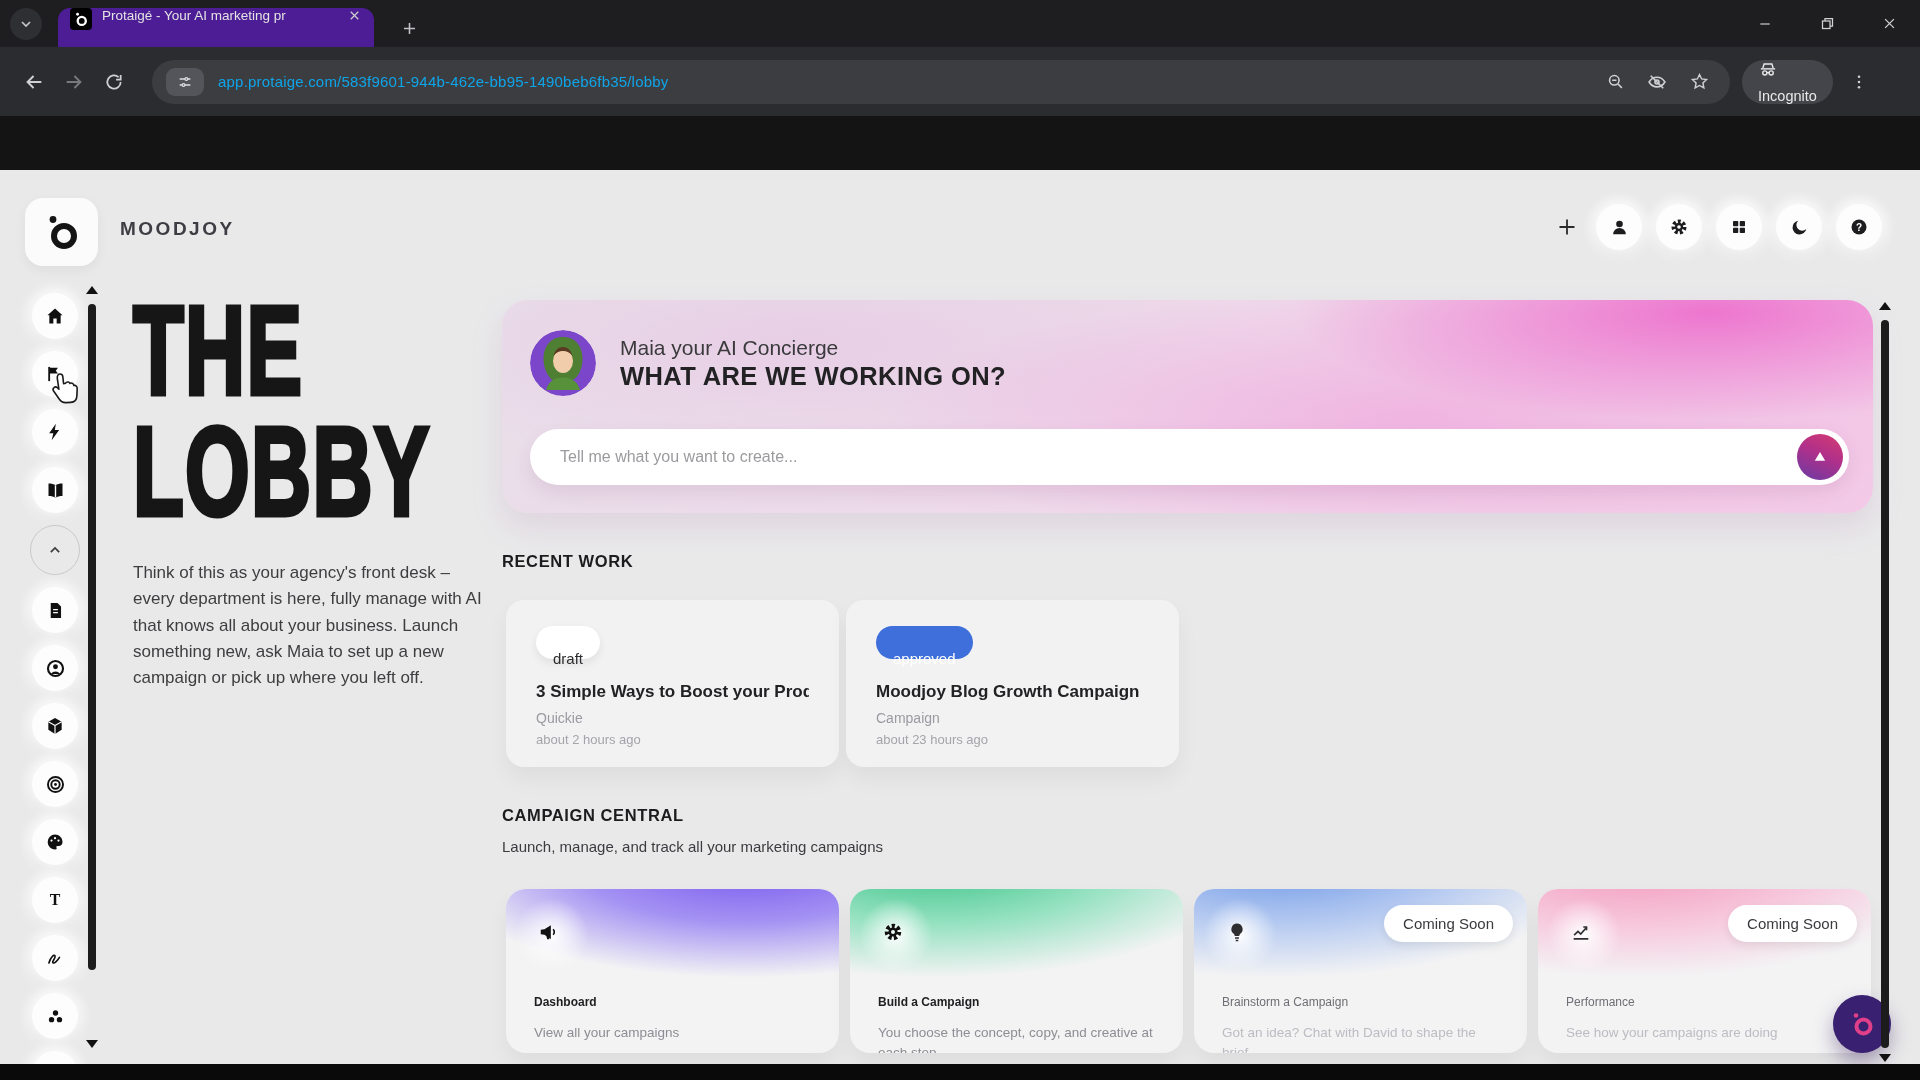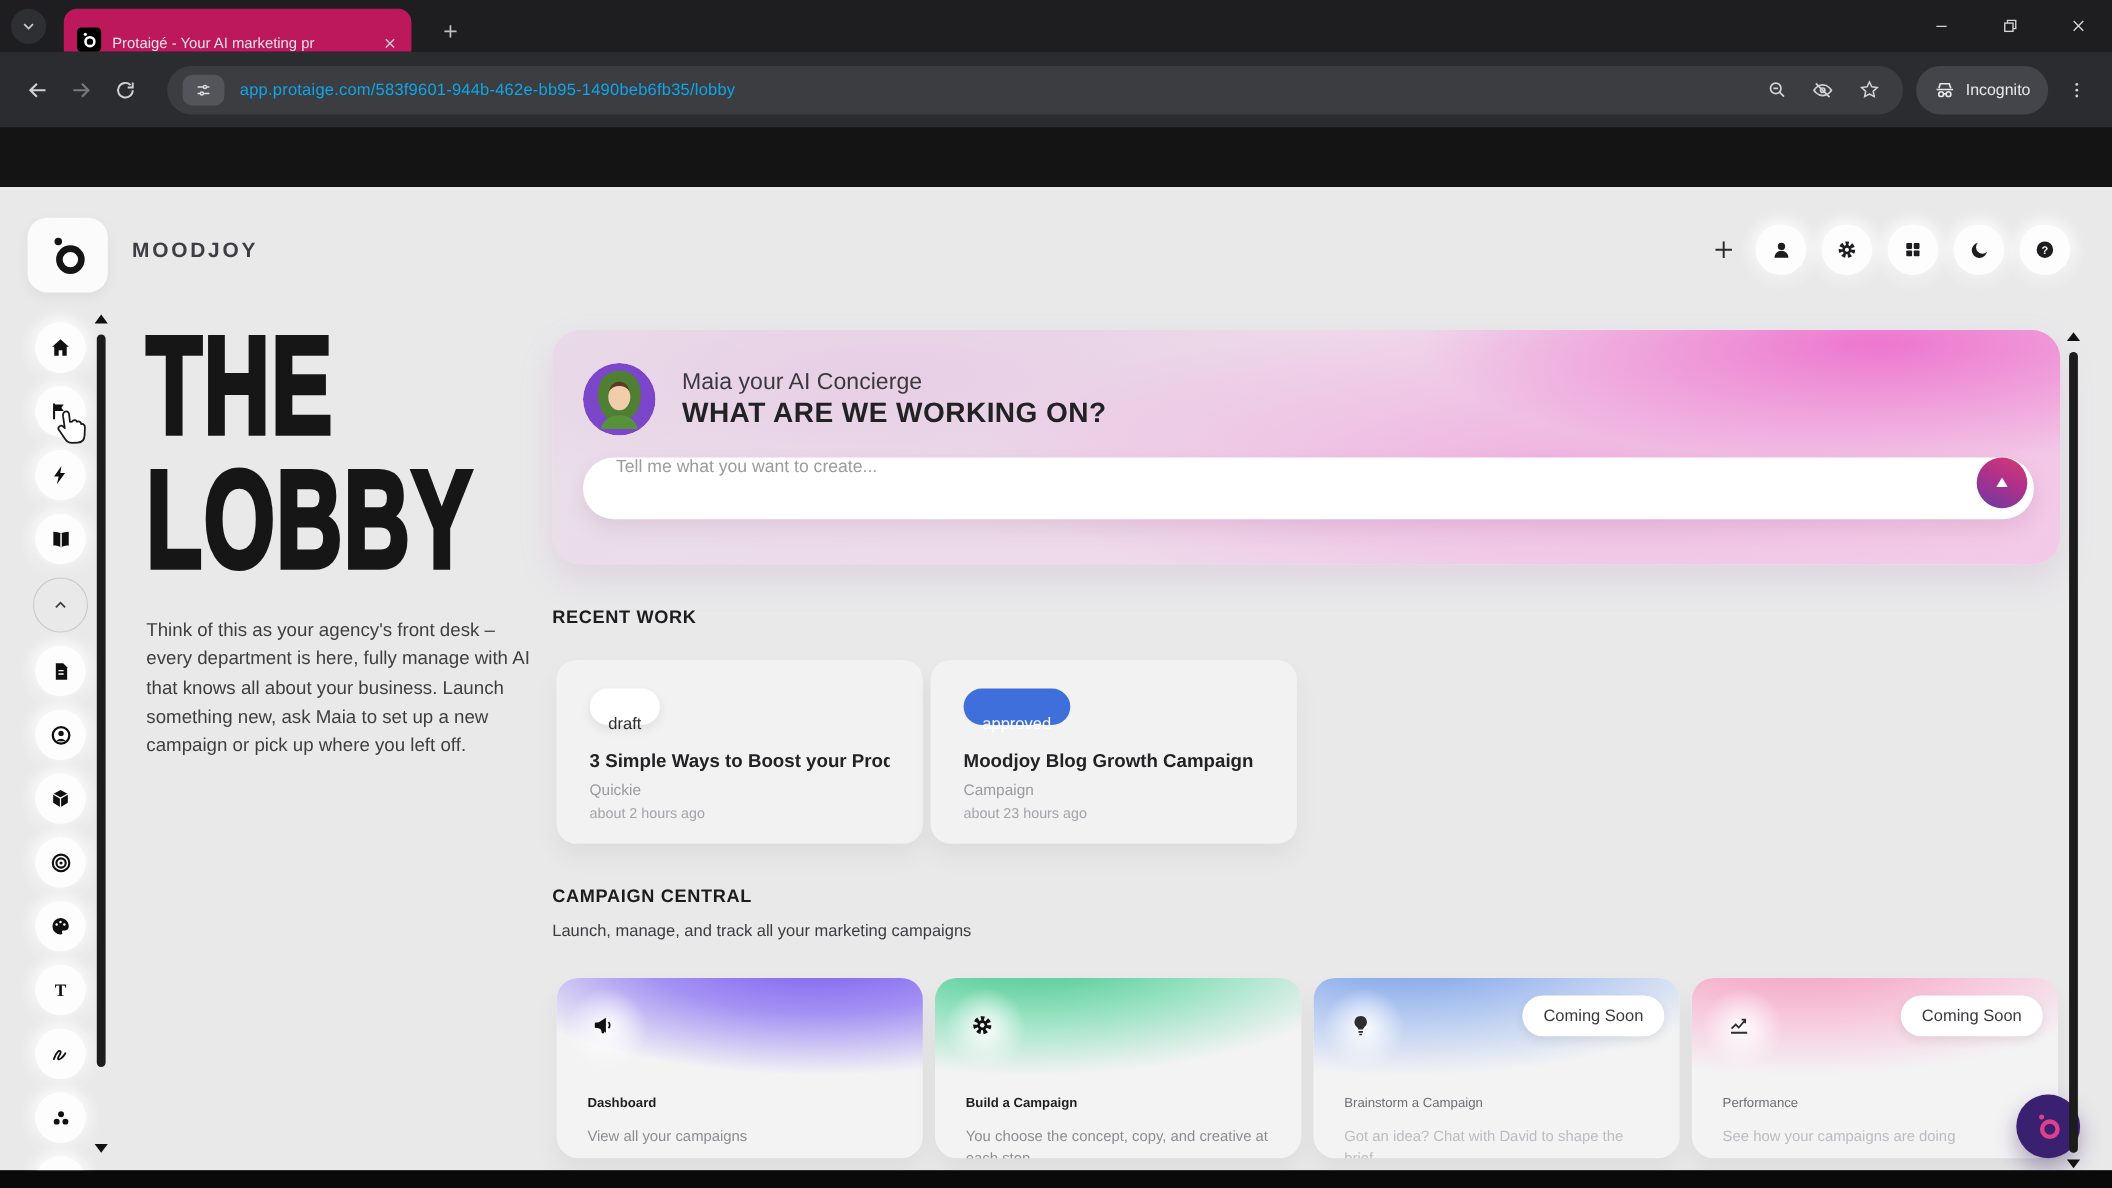--- a/index.html
+++ b/index.html
@@ -4,22 +4,22 @@
 <style>
   * { margin:0; padding:0; box-sizing:border-box; }
   html,body { width:1920px; height:1080px; overflow:hidden; background:#0d0d0d;
               font-family:"Liberation Sans", sans-serif; }
   #screen { position:relative; width:1920px; height:1080px; }
 
   
   .tabstrip { position:absolute; left:0; top:0; width:1920px; height:47px; background:#1e1e20; }
   .tab-search-btn { position:absolute; left:10px; top:8px; width:32px; height:32px; border-radius:50%;
                     background:#2e2f33; display:flex; align-items:center; justify-content:center; color:#c8c9cc; }
-  .tab { position:absolute; left:58px; top:8px; width:316px; height:39px; background:#be185d;
-         border-radius:12px 12px 0 0; display:flex; align-items:flex-end; padding:0 12px; gap:10px; }
+  .tab { position:absolute; left:58px; top:8px; width:316px; height:39px; background:#4c1d95;
+         border-radius:12px 12px 0 0; display:flex; align-items:flex-start; padding:0 12px; gap:10px; }
   .favicon { width:22px; height:22px; background:#000; border-radius:4px; flex:0 0 auto;
              display:flex; align-items:center; justify-content:center; color:#fff; }
   .tab-title { color:#e3e3e4; font-size:13.5px; white-space:nowrap; overflow:hidden; width:222px; }
   .tab-close { color:#c8c9cc; margin-left:auto; display:flex; }
   .newtab-btn { position:absolute; left:394px; top:13px; width:30px; height:30px; color:#c0c1c4;
                 display:flex; align-items:center; justify-content:center; }
   .wincontrols { position:absolute; right:0; top:0; height:47px; display:flex; }
   .winbtn { width:62px; height:47px; display:flex; align-items:center; justify-content:center; color:#d3d3d4; }
 
   .toolbar { position:absolute; left:0; top:47px; width:1920px; height:69px; background:#2b2c2f;
@@ -30,21 +30,21 @@
   .navbtn.reload { color:#cfd1d4; }
   .omnibox { margin-left:18px; width:1578px; height:44px; background:#3c3d41; border-radius:22px;
              display:flex; align-items:center; padding:0 14px; }
   .site-chip { width:38px; height:28px; background:#54555b; border-radius:9px; display:flex;
                align-items:center; justify-content:center; color:#dddee1; }
   .url-text { color:#0ea5e9; font-size:15px; margin-left:14px; white-space:nowrap; flex:1 1 auto;
               overflow:hidden; letter-spacing:.2px; }
   .omni-ic { width:34px; height:34px; display:flex; align-items:center; justify-content:center;
              color:#cfd1d4; margin-left:8px; }
   .incog-pill { margin-left:12px; height:44px; border-radius:22px; background:#44454a;
-                display:flex; align-items:center; gap:9px; padding:0 16px; color:#e8e8e9; }
+                display:flex; gap:9px; padding:0 16px; color:#e8e8e9;flex-direction:column; }
   .incog-pill span { font-size:14.5px; }
   .kebab { width:40px; height:40px; margin-left:6px; display:flex; align-items:center; justify-content:center; color:#cfd1d4; }
 
   .darkband { position:absolute; left:0; top:116px; width:1920px; height:54px; background:#141414; }
   .footband { position:absolute; left:0; top:1064px; width:1920px; height:16px; background:#0a0a0a; }
 
   
   .page { position:absolute; left:0; top:170px; width:1920px; height:894px; background:#e9e9ea; overflow:hidden; }
 
   .app-header { position:absolute; left:0; top:26px; width:1920px; height:70px; }
@@ -83,23 +83,23 @@
             background:
               radial-gradient(42% 70% at 88% 6%, rgba(236,95,200,.8), rgba(236,95,200,0) 72%),
               radial-gradient(55% 85% at 66% 55%, rgba(240,156,219,.55), rgba(240,156,219,0) 70%),
               radial-gradient(45% 75% at 22% 20%, rgba(231,205,229,.9), rgba(231,205,229,0) 75%),
               linear-gradient(128deg,#e9dfe9 0%,#eed9ea 45%,#f3c9e7 100%);
             box-shadow:0 14px 30px rgba(180,120,170,.18); }
   .avatar { position:absolute; left:28px; top:30px; width:66px; height:66px; border-radius:50%; overflow:hidden; }
   .maia-name { position:absolute; left:118px; top:36px; font-size:21px; color:#3a3a3c; }
   .maia-heading { position:absolute; left:118px; top:62px; font-size:25.5px; font-weight:bold;
                   color:#222224; letter-spacing:.4px; }
-  .ask-bar { position:absolute; left:28px; top:116px; width:1319px; height:56px; background:#fff;
+  .ask-bar { position:absolute; left:28px; top:129px; width:1319px; height:56px; background:#fff;
              border-radius:28px; box-shadow:0 8px 18px rgba(120,60,110,.12);
-             display:flex; align-items:flex-start; padding:0 6px 0 30px; }
+             display:flex; align-items:center; padding:0 6px 0 30px; }
   .ask-input { flex:1; border:none; outline:none; font-size:16px; color:#333; background:transparent;
                font-family:"Liberation Sans", sans-serif; }
   .ask-input::placeholder { color:#9b9b9f; }
   .send-btn { width:46px; height:46px; border-radius:50%; border:none;
               background:linear-gradient(205deg,#d23a74 5%,#b0308a 45%,#6f3aa2 95%);
               display:flex; align-items:center; justify-content:center; }
 
   
   .sec-label { position:absolute; font-size:16.5px; font-weight:bold; letter-spacing:.6px; color:#1c1c1e; }
   .sec-sub { position:absolute; font-size:15px; color:#3c3c40; }

